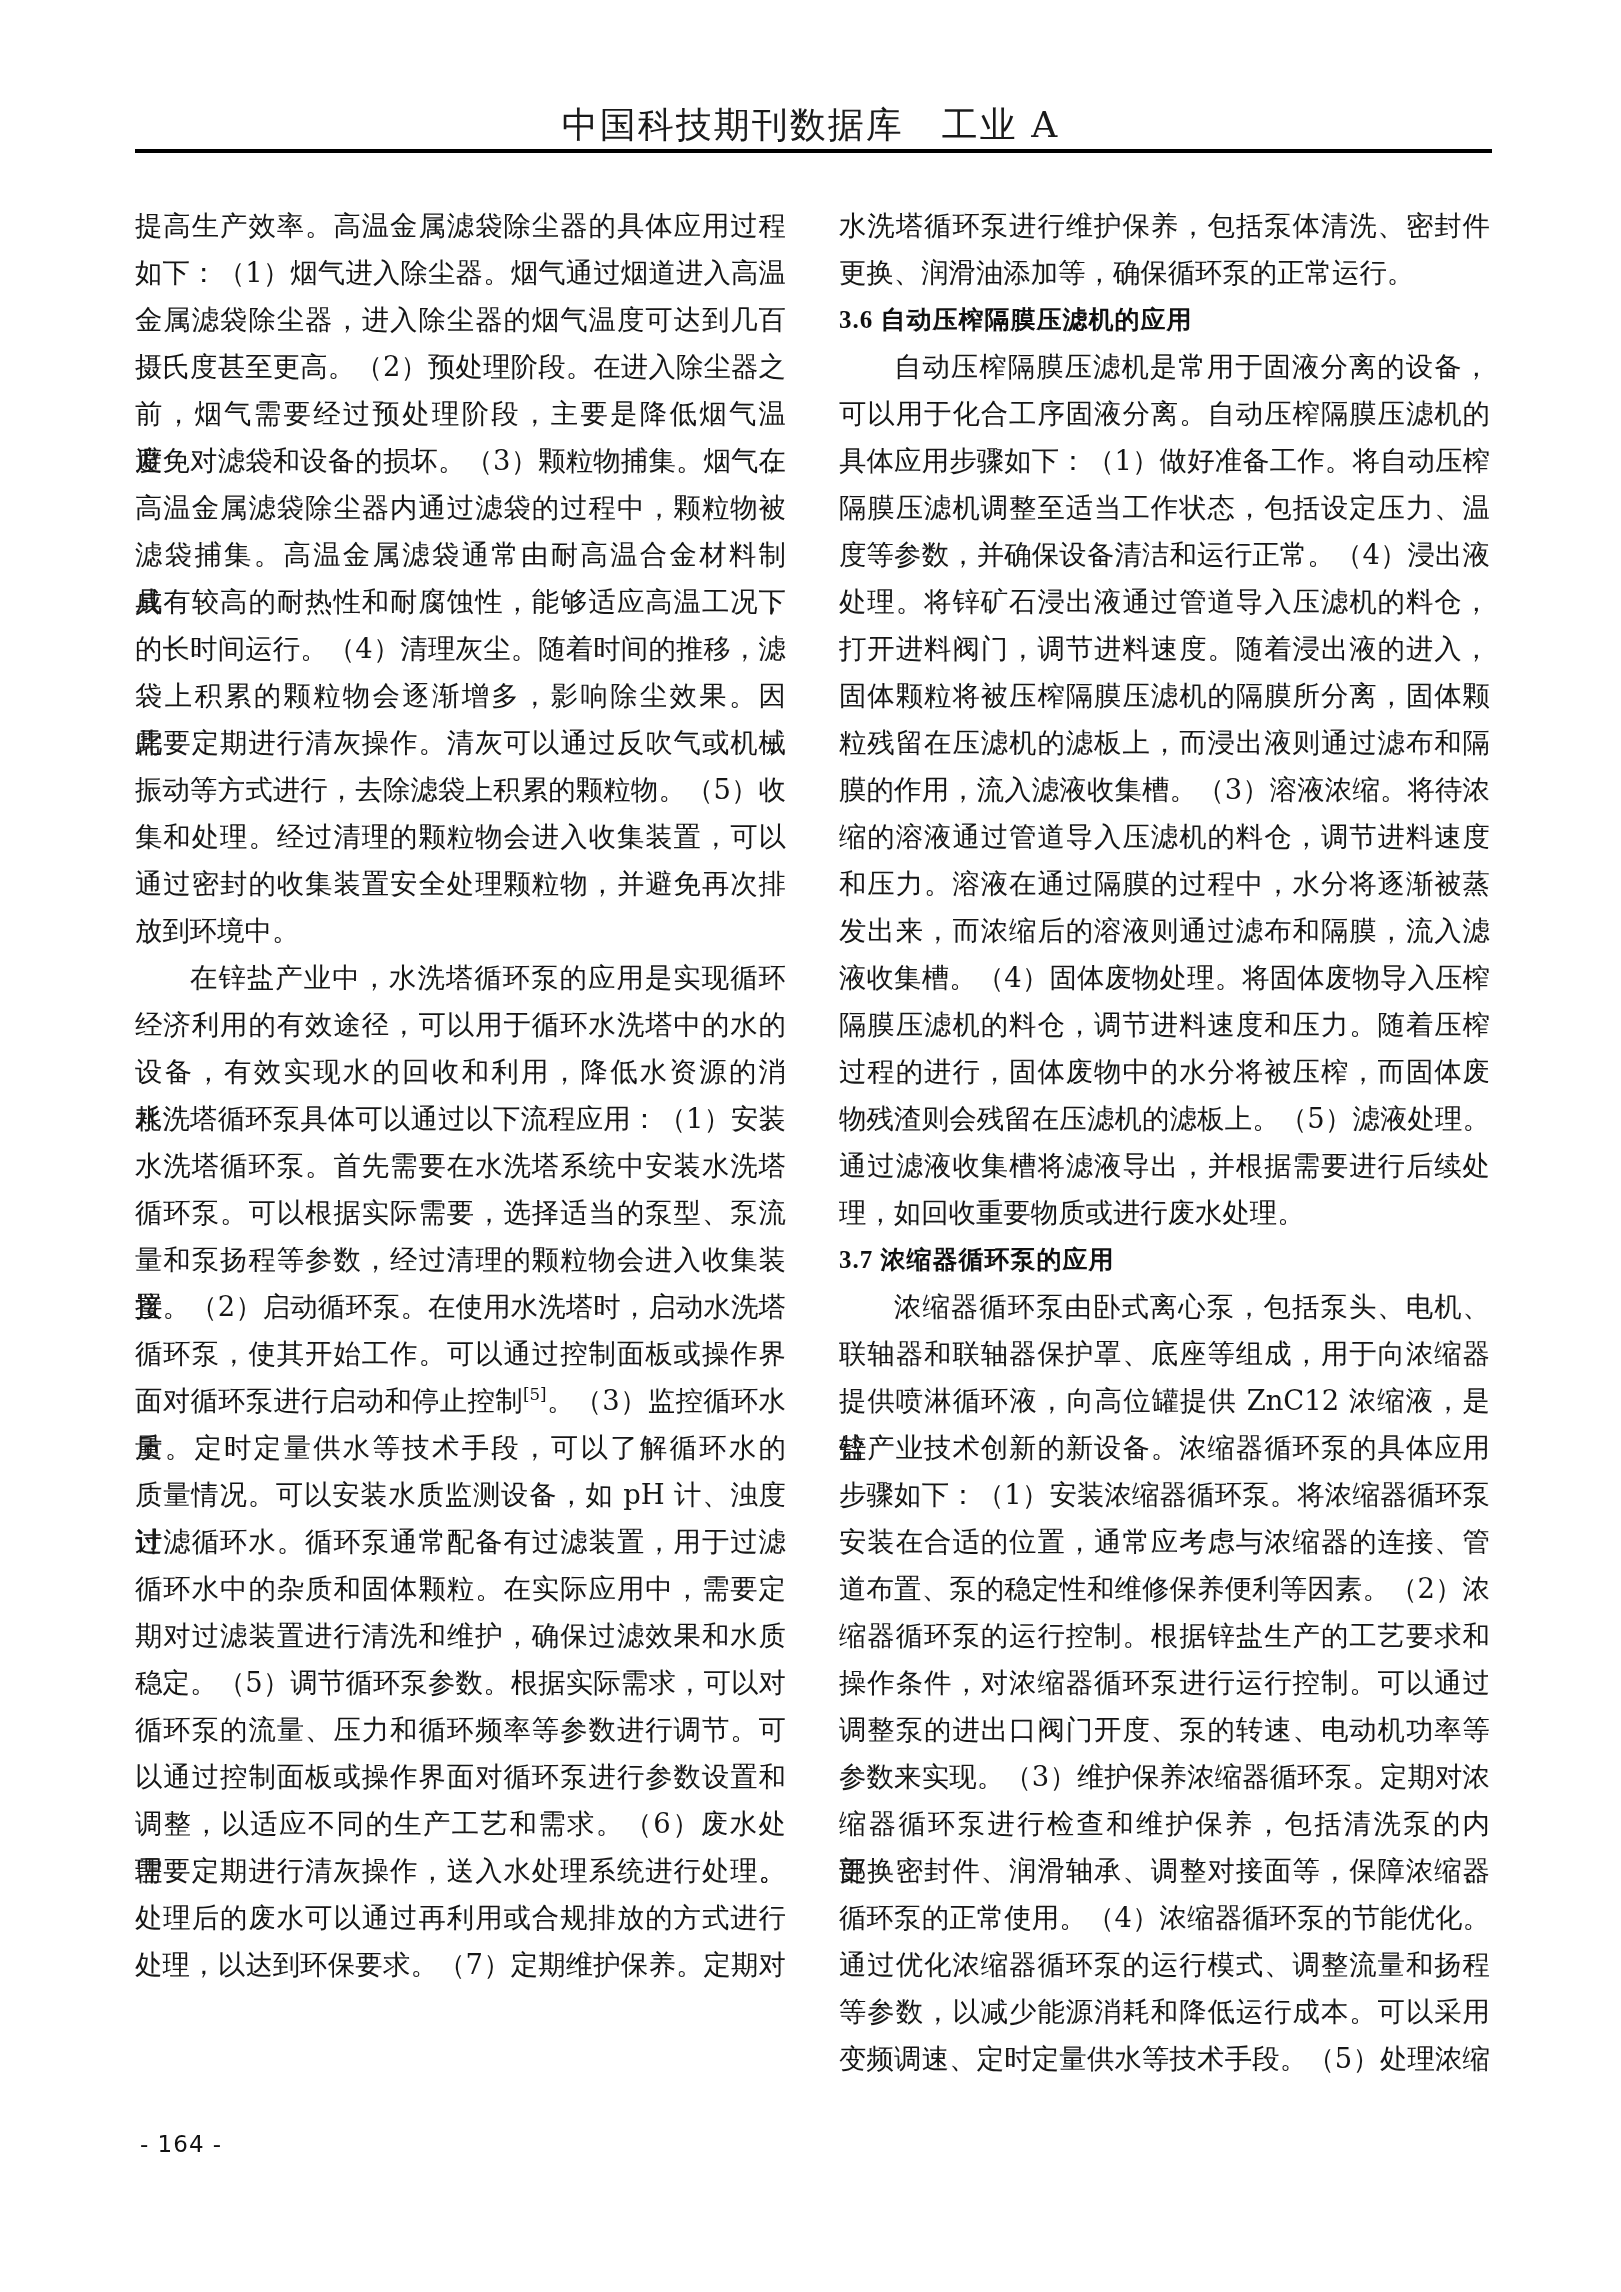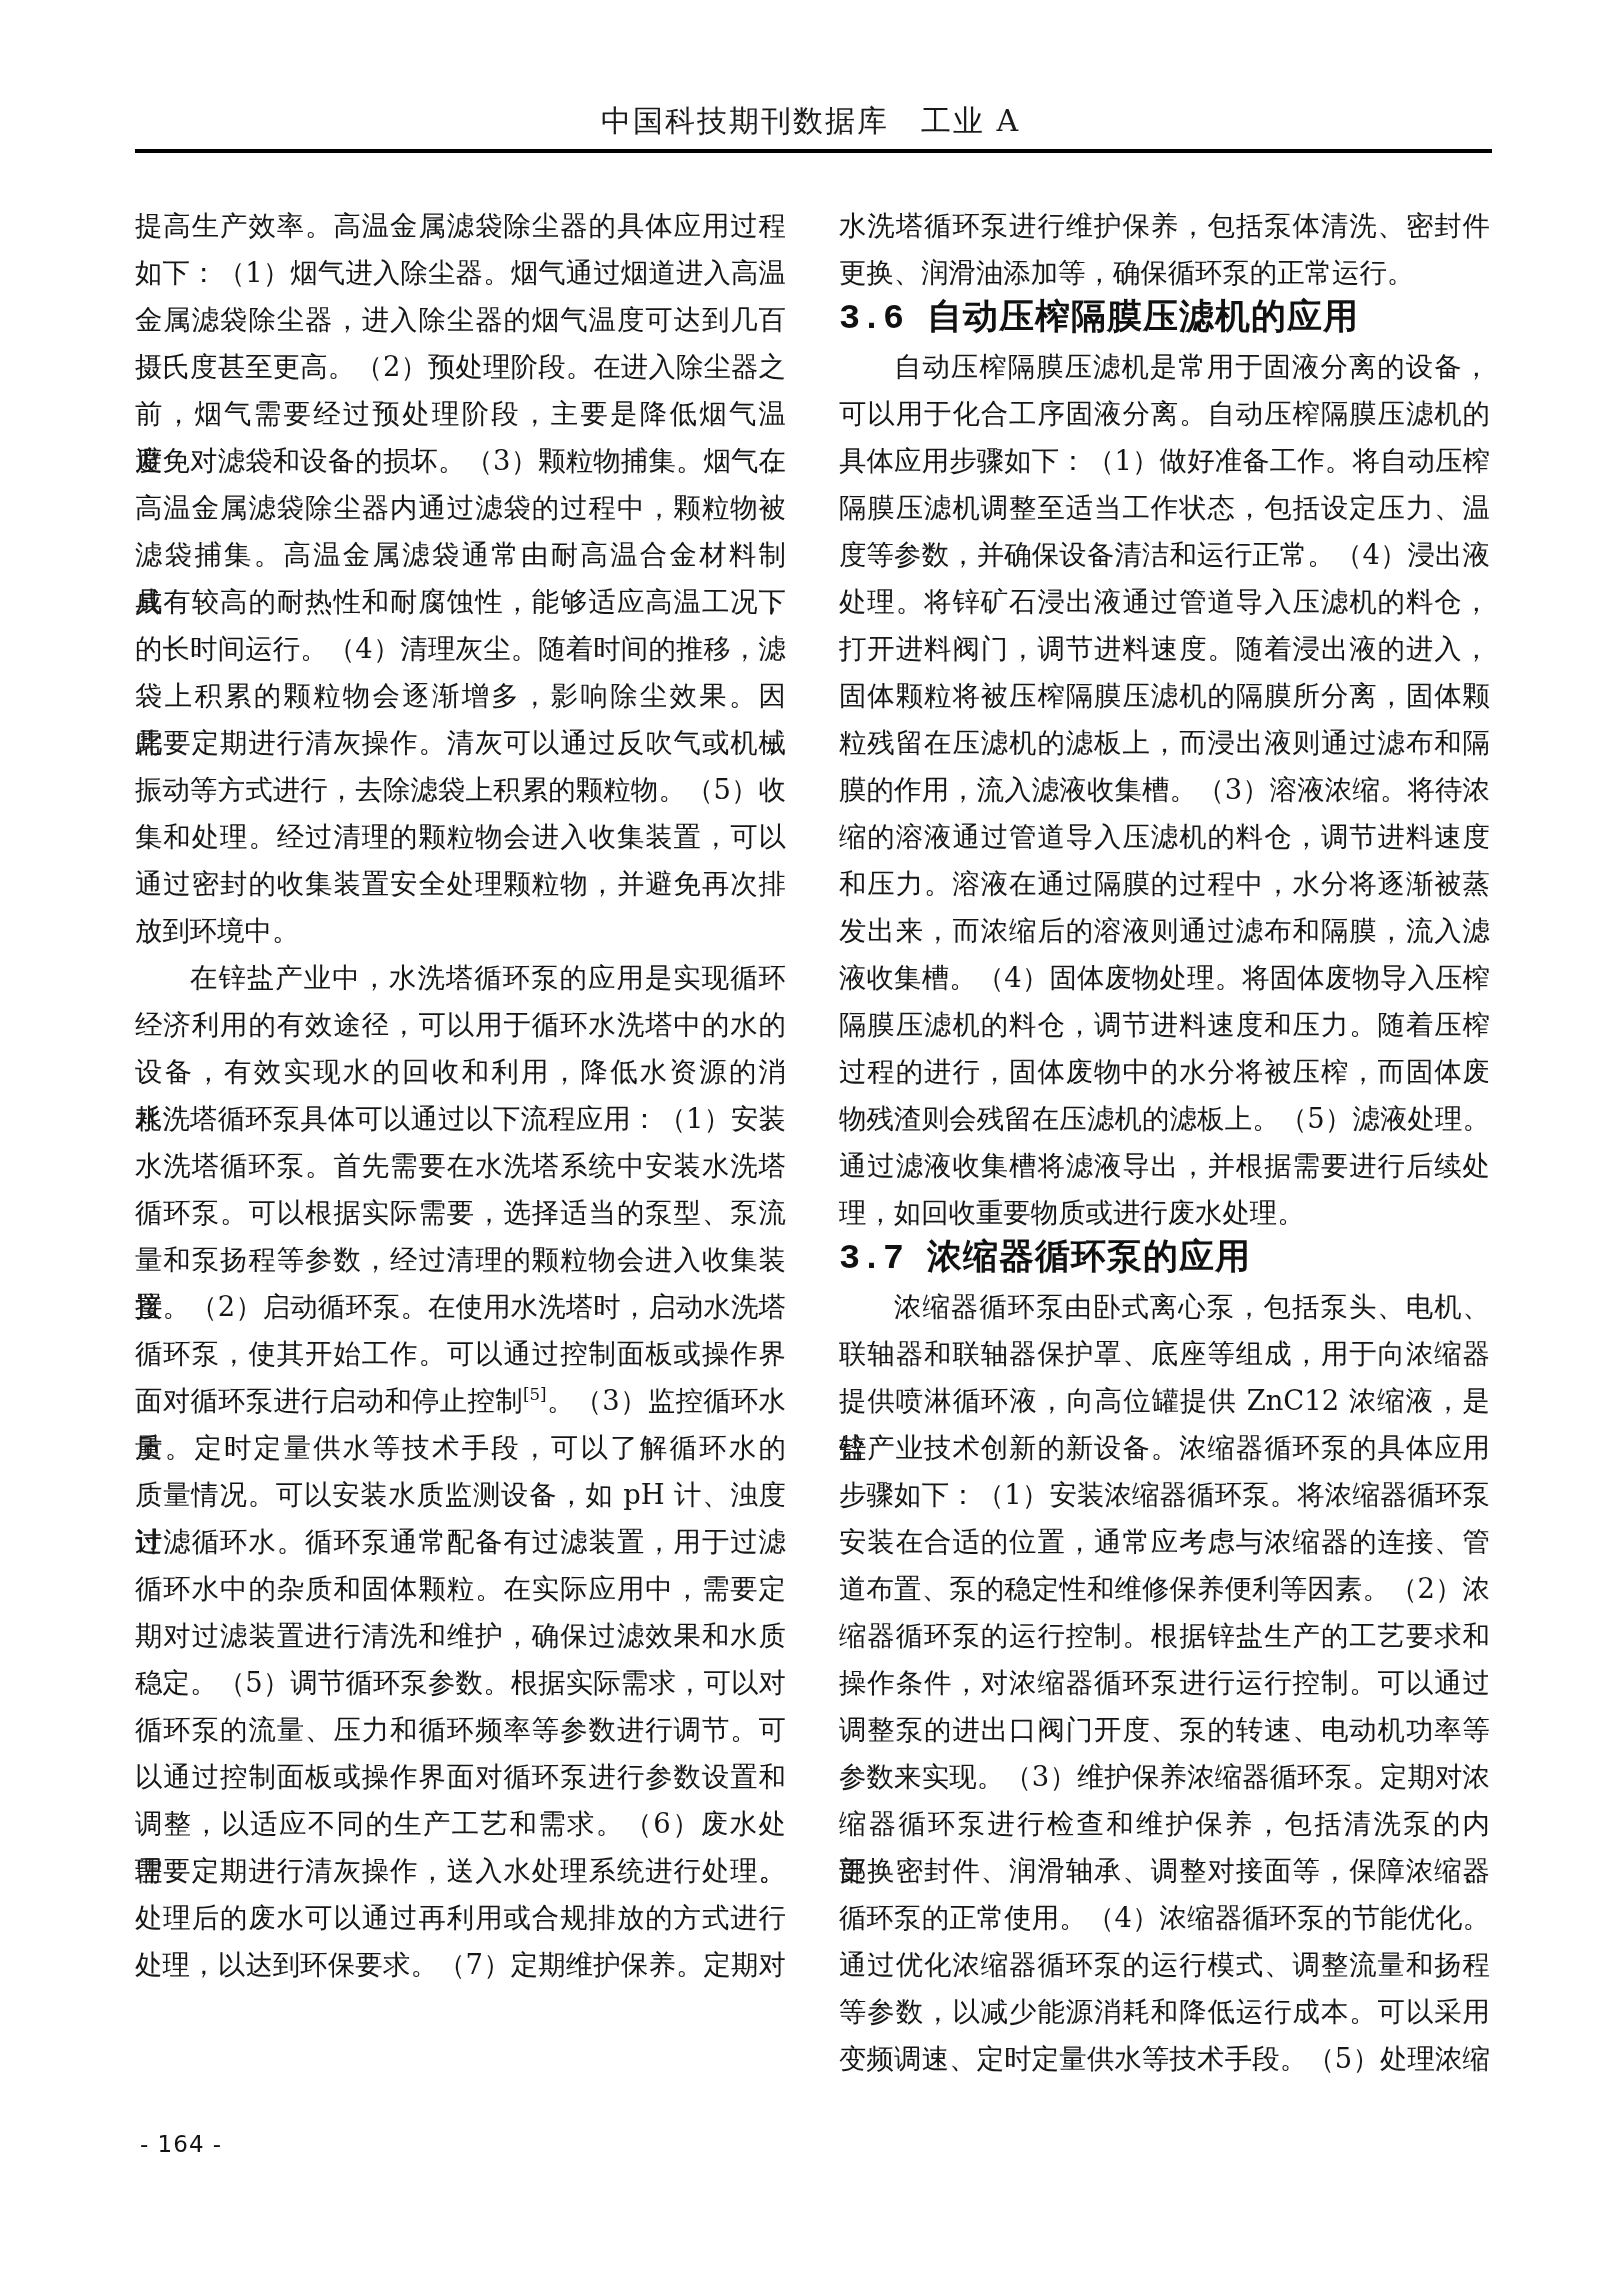--- a/index.html
+++ b/index.html
@@ -15,21 +15,21 @@
     overflow: hidden;
     font-family: "DejaVu Serif", "Liberation Serif", serif;
     color: #161616;
   }
   .header-title {
     position: absolute;
     top: 101px;
     left: 0;
     width: 100%;
     text-align: center;
-    font-size: 30px;
+    font-size: 36px;
     letter-spacing: 2px;
     color: #1a1a1a;
     font-family: "DejaVu Serif", "Liberation Serif", serif;
   }
   .header-rule {
     position: absolute;
     top: 149px;
     left: 135px;
     width: 1357px;
     height: 3.9px;
@@ -52,23 +52,23 @@
     white-space: normal;
     overflow: visible;
   }
   .line.flush {
     text-align-last: left;
   }
   .line.indent {
     text-indent: 55px;
   }
   .line.heading {
-    font-family: Liberation Mono, monospace;
+    font-family: Liberation Serif, serif;
     font-weight: 700;
-    font-size: 35px;
+    font-size: 25px;
     text-align-last: left;
     letter-spacing: 1px;
     color: #111111;
   }
   .line sup {
     font-size: 16.7px;
     line-height: 0;
     vertical-align: super;
   }
   .page-number {

